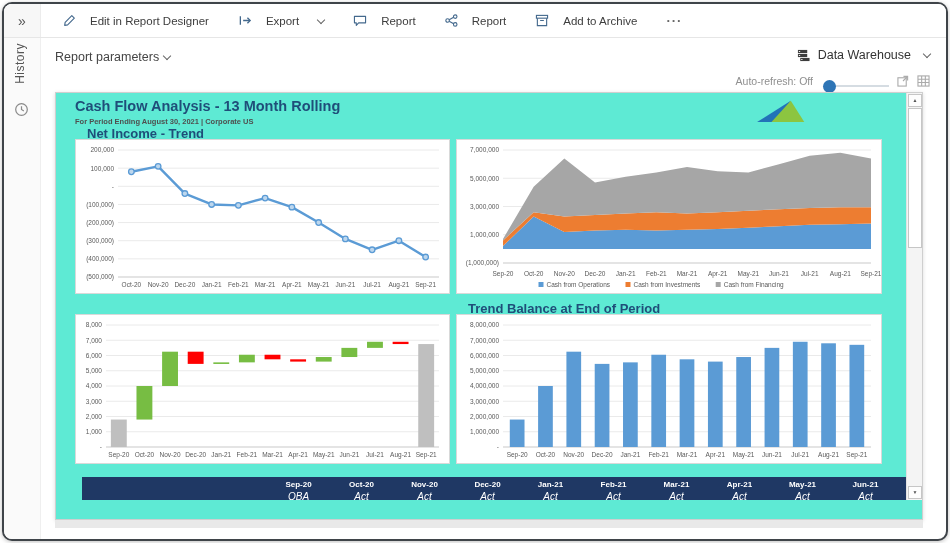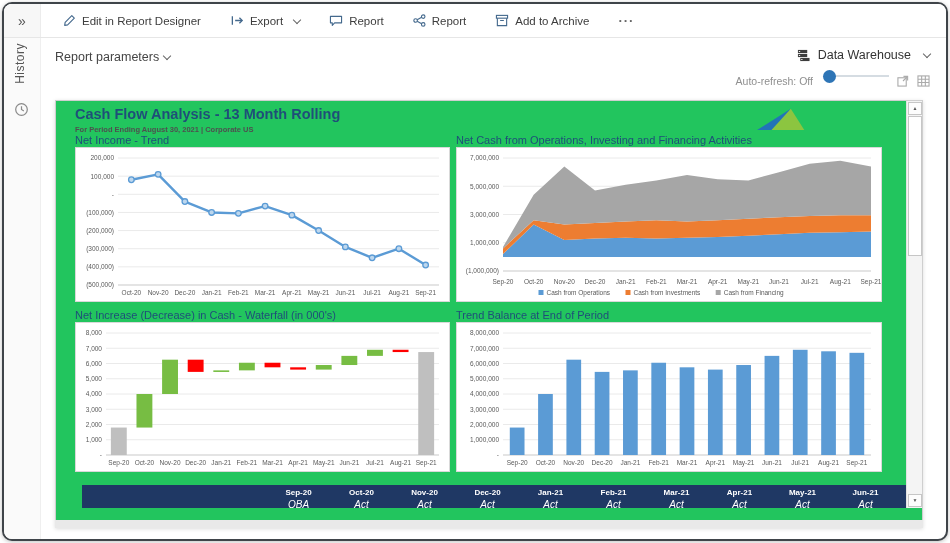--- a/index.html
+++ b/index.html
@@ -3,46 +3,46 @@
 <meta charset="utf-8">
 <style>
   html,body{margin:0;padding:0;background:#fff;font-family:"Liberation Sans",sans-serif;}
   #stage{position:relative;width:950px;height:543px;background:#fff;overflow:hidden;}
   #window{position:absolute;left:2px;top:2px;width:942px;height:535px;border:2px solid #3f4449;border-radius:10px;background:#fff;overflow:hidden;box-shadow:0 1px 4px rgba(0,0,0,.25);}
 
   
   .toolbar{position:absolute;left:0;top:0;width:100%;height:33px;border-bottom:1px solid #e6e6e6;display:flex;align-items:stretch;background:#fff;}
   .collapse{width:36px;background:#f7f7f7;border-right:1px solid #ececec;display:flex;align-items:center;justify-content:center;color:#555;font-size:14px;cursor:pointer;}
   .tb-items{display:flex;align-items:center;gap:29px;padding-left:22px;font-size:11.5px;color:#3d3d3d;}
-  .tb-item{display:flex;align-items:center;gap:6px;cursor:pointer;white-space:nowrap;}
+  .tb-item{display:flex;align-items:center;gap:14px;cursor:pointer;white-space:nowrap;}
   .tb-item svg{display:block;}
   .more-dots{font-size:13px;color:#666;letter-spacing:1px;font-weight:bold;}
   .chev{display:inline-block;width:5px;height:5px;border-right:1.4px solid #666;border-bottom:1.4px solid #666;transform:rotate(45deg);margin-left:5px;margin-bottom:2px;}
 
   
   .left-strip{position:absolute;left:0;top:34px;bottom:0;width:36px;background:#fafafa;border-right:1px solid #efefef;}
   .vtext{position:absolute;left:9px;top:5px;writing-mode:vertical-rl;transform:rotate(180deg);font-size:12px;color:#555;letter-spacing:.5px;cursor:pointer;}
   .hist-icon{position:absolute;left:10px;top:64px;cursor:pointer;}
 
   
   .report-params{position:absolute;left:51px;top:46px;font-size:12.5px;color:#454545;cursor:pointer;}
   .datasource{position:absolute;right:16px;top:44px;font-size:12.5px;color:#333;display:flex;align-items:center;gap:8px;cursor:pointer;}
-  .refresh-row{position:absolute;right:16px;top:71px;display:flex;align-items:flex-start;gap:8px;}
+  .refresh-row{position:absolute;right:16px;top:71px;display:flex;align-items:flex-end;gap:8px;}
   .ar-label{font-size:10.5px;color:#8f8f8f;}
   .ar-track{position:relative;width:60px;height:2px;background:#d5dce2;margin-left:8px;cursor:pointer;}
   .ar-knob{position:absolute;left:-6px;top:-5.5px;width:13px;height:13px;border-radius:50%;background:#2E75B6;}
   .rr-icon{cursor:pointer;}
 
   
-  .page{position:absolute;left:51px;top:96px;width:866px;height:426px;background:#22c55e;border:1px solid #cfcfcf;box-shadow:0 1px 4px rgba(0,0,0,.14);}
+  .page{position:absolute;left:51px;top:88px;width:866px;height:426px;background:#5eead4;border:1px solid #cfcfcf;box-shadow:0 1px 4px rgba(0,0,0,.14);}
   .bottom-strip{position:absolute;left:51px;top:516px;width:868px;height:8px;background:#e9e9e9;}
   .r-title{position:absolute;left:19px;top:5px;font-size:14.5px;font-weight:bold;color:#1F4E79;}
   .r-sub{position:absolute;left:19px;top:24px;font-size:7.5px;font-weight:bold;color:#4f4f4f;}
   .logo{position:absolute;left:700px;top:4px;}
-  .c-title{position:absolute;font-size:11px;font-weight:normal;color:#1F4E79;white-space:nowrap;}
+  .c-title{position:absolute;font-size:13px;font-weight:bold;color:#1F4E79;white-space:nowrap;margin-left:12px;}
   .chart-box{position:absolute;border:1px solid #d9d9d9;background:#fff;overflow:hidden;}
 
   
   .ptable{position:absolute;left:26px;top:384px;width:826px;height:23px;overflow:hidden;background:#1F3864;}
   .ptable-inner{display:flex;color:#fff;}
   .pt-spacer{width:185px;flex:none;}
   .pt-col{width:63px;flex:none;text-align:center;}
   .pt-month{display:block;font-size:8px;font-weight:bold;line-height:13px;padding-top:1px;}
   .pt-ver{display:block;font-size:10px;line-height:11px;text-decoration:underline;font-style:italic;}
 
@@ -207,21 +207,20 @@
             <text x="162.375" y="147" text-anchor="middle" font-size="6.5" fill="#595959">Feb-21</text>
             <text x="189.125" y="147" text-anchor="middle" font-size="6.5" fill="#595959">Mar-21</text>
             <text x="215.875" y="147" text-anchor="middle" font-size="6.5" fill="#595959">Apr-21</text>
             <text x="242.625" y="147" text-anchor="middle" font-size="6.5" fill="#595959">May-21</text>
             <text x="269.375" y="147" text-anchor="middle" font-size="6.5" fill="#595959">Jun-21</text>
             <text x="296.125" y="147" text-anchor="middle" font-size="6.5" fill="#595959">Jul-21</text>
             <text x="322.875" y="147" text-anchor="middle" font-size="6.5" fill="#595959">Aug-21</text>
             <text x="349.625" y="147" text-anchor="middle" font-size="6.5" fill="#595959">Sep-21</text>
           </svg></div>
 
-    <div class="c-title" style="left:400px;top:33px;">Net Cash from Operations, Investing and Financing Activities</div>
     <div class="chart-box" id="c1" style="left:400px;top:46px;width:424px;height:153px;"><svg width="424" height="153">
             <line x1="46" y1="10" x2="414" y2="10" stroke="#eaeaea" stroke-width="1"></line>
             <text x="42" y="12.4" text-anchor="end" font-size="6.5" fill="#595959">7,000,000</text>
             <line x1="46" y1="38.25" x2="414" y2="38.25" stroke="#eaeaea" stroke-width="1"></line>
             <text x="42" y="40.65" text-anchor="end" font-size="6.5" fill="#595959">5,000,000</text>
             <line x1="46" y1="66.5" x2="414" y2="66.5" stroke="#eaeaea" stroke-width="1"></line>
             <text x="42" y="68.9" text-anchor="end" font-size="6.5" fill="#595959">3,000,000</text>
             <line x1="46" y1="94.75" x2="414" y2="94.75" stroke="#eaeaea" stroke-width="1"></line>
             <text x="42" y="97.15" text-anchor="end" font-size="6.5" fill="#595959">1,000,000</text>
             <line x1="46" y1="123" x2="414" y2="123" stroke="#c9c9c9" stroke-width="1"></line>
@@ -249,21 +248,20 @@
             <g>
               <rect x="168.5" y="142" width="5" height="5" fill="#ED7D31"></rect>
               <text x="176.5" y="146.8" font-size="6.5" fill="#595959">Cash from Investments</text>
             </g>
             <g>
               <rect x="258.7" y="142" width="5" height="5" fill="#A6A6A6"></rect>
               <text x="266.7" y="146.8" font-size="6.5" fill="#595959">Cash from Financing</text>
             </g>
           </svg></div>
 
-    <div class="c-title" style="left:19px;top:208px;">Net Increase (Decrease) in Cash - Waterfall (in 000's)</div>
     <div class="chart-box" id="c2" style="left:19px;top:221px;width:373px;height:148px;"><svg width="373" height="148">
             <line x1="30" y1="10" x2="363" y2="10" stroke="#eaeaea" stroke-width="1"></line>
             <text x="26" y="12.4" text-anchor="end" font-size="6.5" fill="#595959">8,000</text>
             <line x1="30" y1="25.25" x2="363" y2="25.25" stroke="#eaeaea" stroke-width="1"></line>
             <text x="26" y="27.65" text-anchor="end" font-size="6.5" fill="#595959">7,000</text>
             <line x1="30" y1="40.5" x2="363" y2="40.5" stroke="#eaeaea" stroke-width="1"></line>
             <text x="26" y="42.9" text-anchor="end" font-size="6.5" fill="#595959">6,000</text>
             <line x1="30" y1="55.75" x2="363" y2="55.75" stroke="#eaeaea" stroke-width="1"></line>
             <text x="26" y="58.15" text-anchor="end" font-size="6.5" fill="#595959">5,000</text>
             <line x1="30" y1="71" x2="363" y2="71" stroke="#eaeaea" stroke-width="1"></line>

